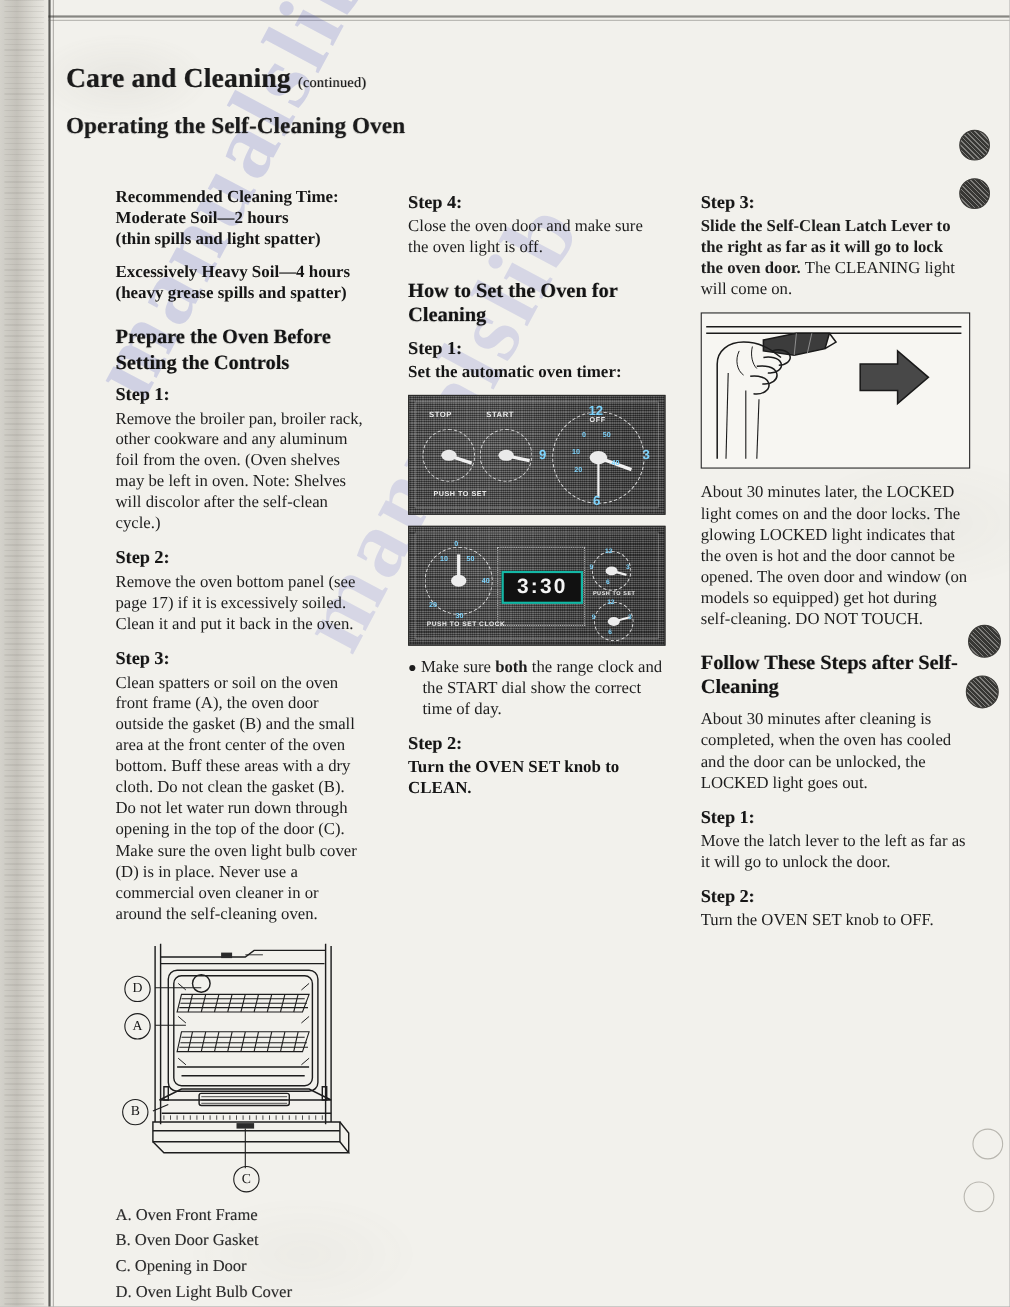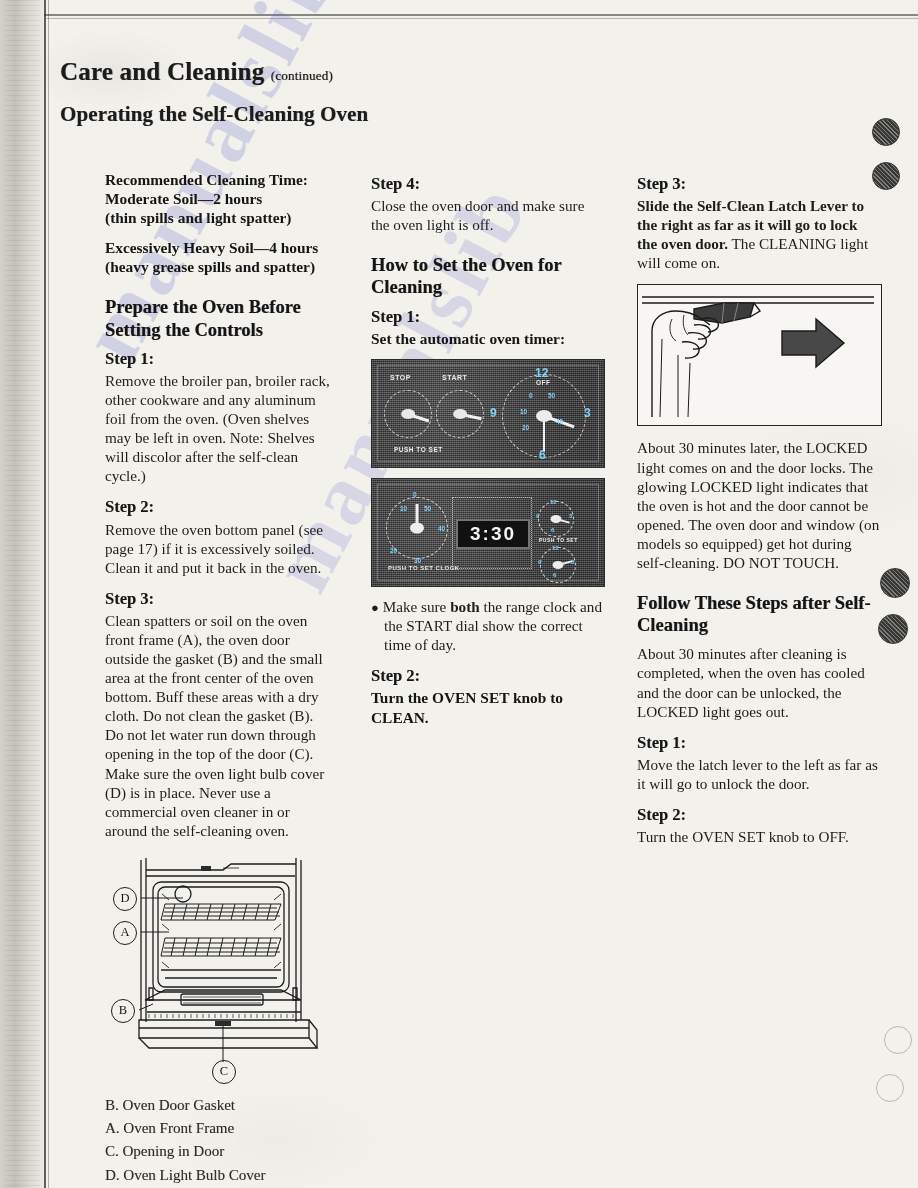--- a/index.html
+++ b/index.html
@@ -81,21 +81,21 @@
         border:1.5px dashed rgba(235,235,235,.8);}
   .dial .hub{position:absolute;left:50%;top:50%;width:30%;height:22%;
         transform:translate(-50%,-50%);background:#e9e9e9;border-radius:50%;}
   .dial .needle{position:absolute;left:50%;top:50%;height:2.5px;background:#f0f0f0;
         transform-origin:0 50%;}
   .plabel{position:absolute;color:#eaeaea;font-family:"Liberation Sans",sans-serif;
         font-weight:700;letter-spacing:.5px;}
   .clockface{position:absolute;border-radius:50%;border:1.5px dashed rgba(240,240,240,.85);}
   .cnum{position:absolute;color:#7dd3fc;font-family:"Liberation Sans",sans-serif;font-weight:700;}
 
-  .lcd{position:absolute;background:#111;border:2px solid #737373;
+  .lcd{position:absolute;background:#111;border:2px solid #14b8a6;
        display:flex;align-items:center;justify-content:center;
        color:#f4f4f4;font-family:"Liberation Sans",sans-serif;font-weight:700;
        letter-spacing:2px;}
   .lcdframe{position:absolute;border:1px dotted rgba(235,235,235,.7);}
 
   
   .ovenwrap{position:relative;width:228px;height:232px;margin-top:8px;}
   .callout{position:absolute;width:22px;height:22px;border:1.4px solid #1e1e1e;border-radius:50%;
       font-size:12.5px;font-family:"Liberation Serif",serif;color:#151515;
       display:flex;align-items:center;justify-content:center;background:transparent;}
@@ -287,22 +287,22 @@
               <path d="M118 16 L134 16" stroke-width=".8"></path>
             </g>
           </svg>
           <div class="callout" style="left:8px;top:35px;">D</div>
           <div class="callout" style="left:8px;top:69px;">A</div>
           <div class="callout" style="left:6px;top:147px;">B</div>
           <div class="callout" style="left:107px;top:208px;">C</div>
         </div>
 
         <div class="legend">
+          <div>A. Oven Front Frame</div>
           <div>B. Oven Door Gasket</div>
-          <div>A. Oven Front Frame</div>
           <div>C. Opening in Door</div>
           <div>D. Oven Light Bulb Cover</div>
         </div>
       </div>
 
       <div class="col c2">
 
         <div class="sh tight">Step 4:</div>
         <p class="body">Close the oven door and make sure the oven light is off.</p>
 

